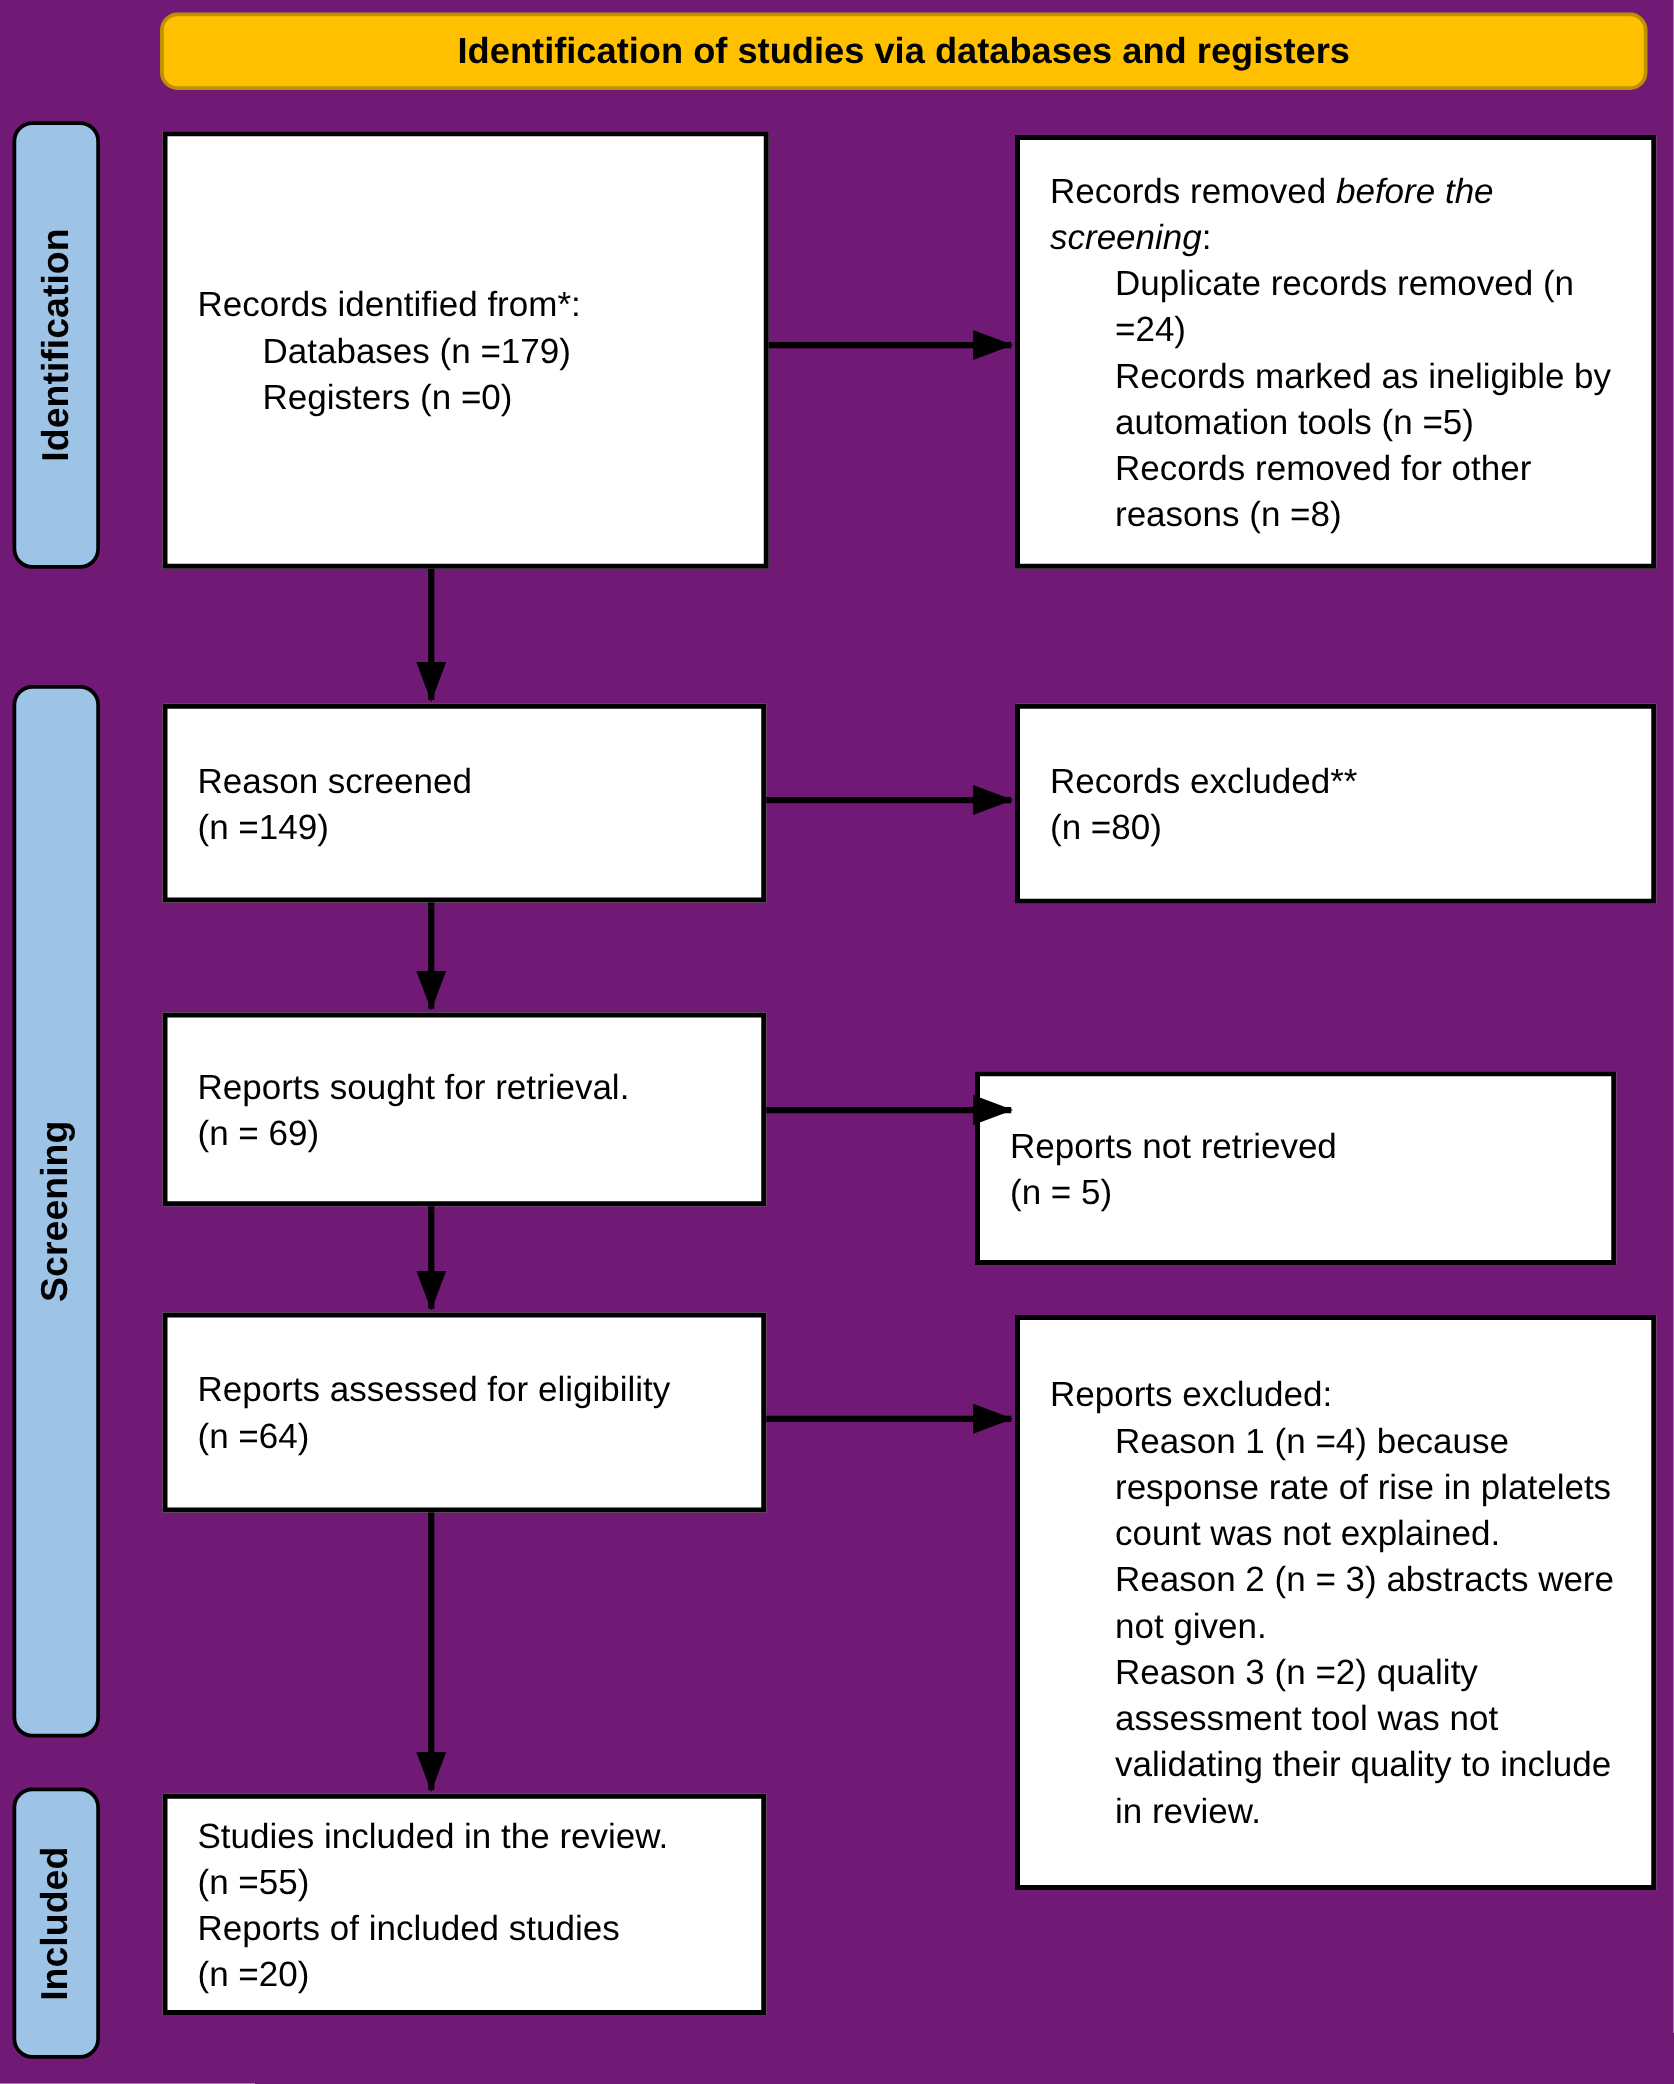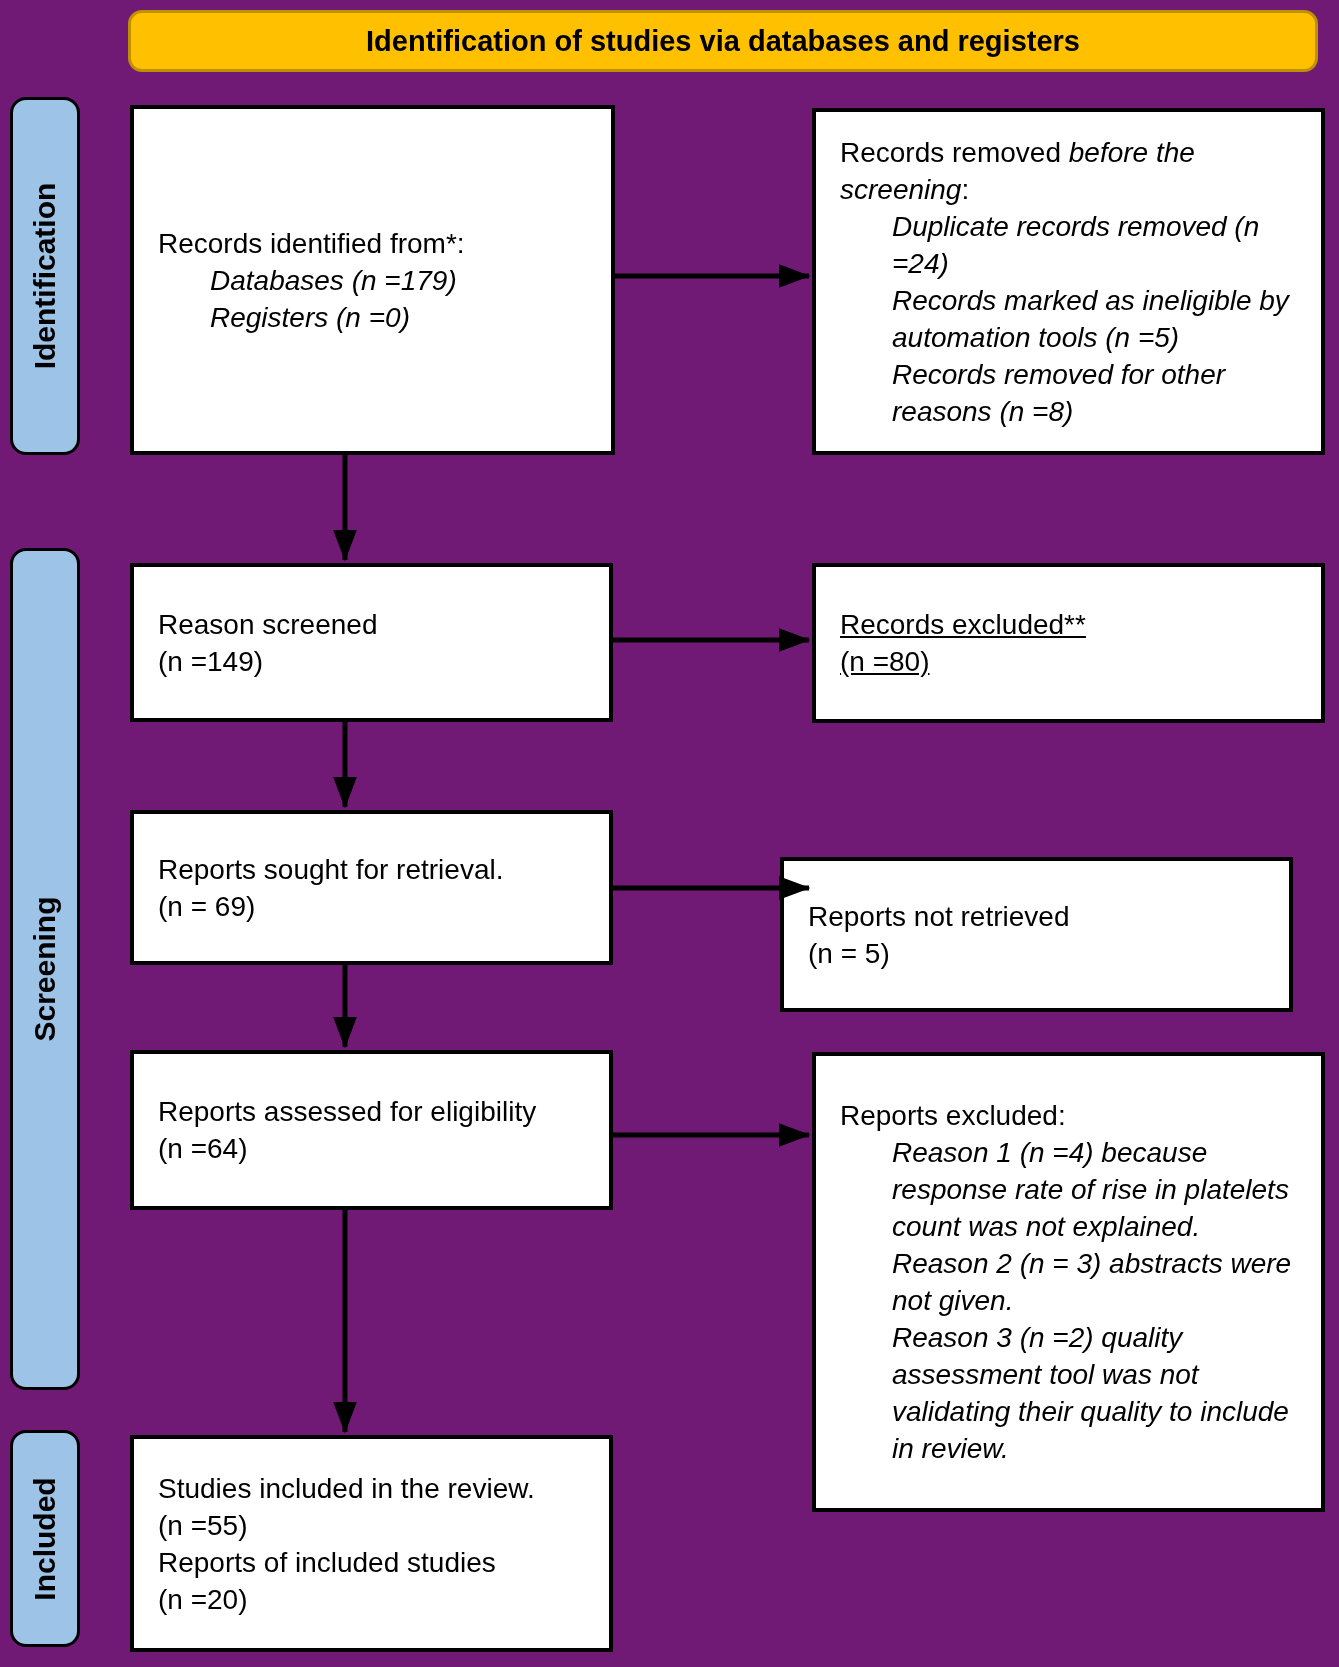--- a/index.html
+++ b/index.html
@@ -38,31 +38,31 @@
 
   
   .fbox {
     position:absolute;
     background:#fff; border:4px solid #000;
     box-sizing:border-box;
     display:flex; flex-direction:column; justify-content:center;
     padding:12px 18px 12px 24px;
     font-size:28px; line-height:37px;
   }
-  .fbox .sub { margin-left:52px;font-style:italic; }
+  .fbox .sub { margin-left:52px; }
 
   #box-records-identified   { left:130px; top:105px;  width:485px; height:350px; }
   #box-records-removed      { left:812px; top:108px;  width:513px; height:347px; }
   #box-records-screened     { left:130px; top:563px;  width:483px; height:159px; }
-  #box-records-excluded     { left:812px; top:563px;  width:513px; height:160px;text-decoration:underline; }
+  #box-records-excluded     { left:812px; top:563px;  width:513px; height:160px; }
   #box-reports-sought       { left:130px; top:810px;  width:483px; height:155px; }
   #box-reports-not-retrieved{ left:780px; top:810px;  width:513px; height:155px;margin-top:47px; }
   #box-reports-assessed     { left:130px; top:1050px; width:483px; height:160px; }
   #box-reports-excluded     { left:812px; top:1052px; width:513px; height:460px; }
-  #box-studies-included     { left:130px; top:1435px; width:483px; height:217px; }
+  #box-studies-included     { left:130px; top:1435px; width:483px; height:177px; }
 
   .it { font-style:italic; }
 
   
   #arrows { position:absolute; left:0; top:0; width:1339px; height:1667px; pointer-events:none; }
 </style>
 </head>
 <body>
 
 <div id="canvas">

